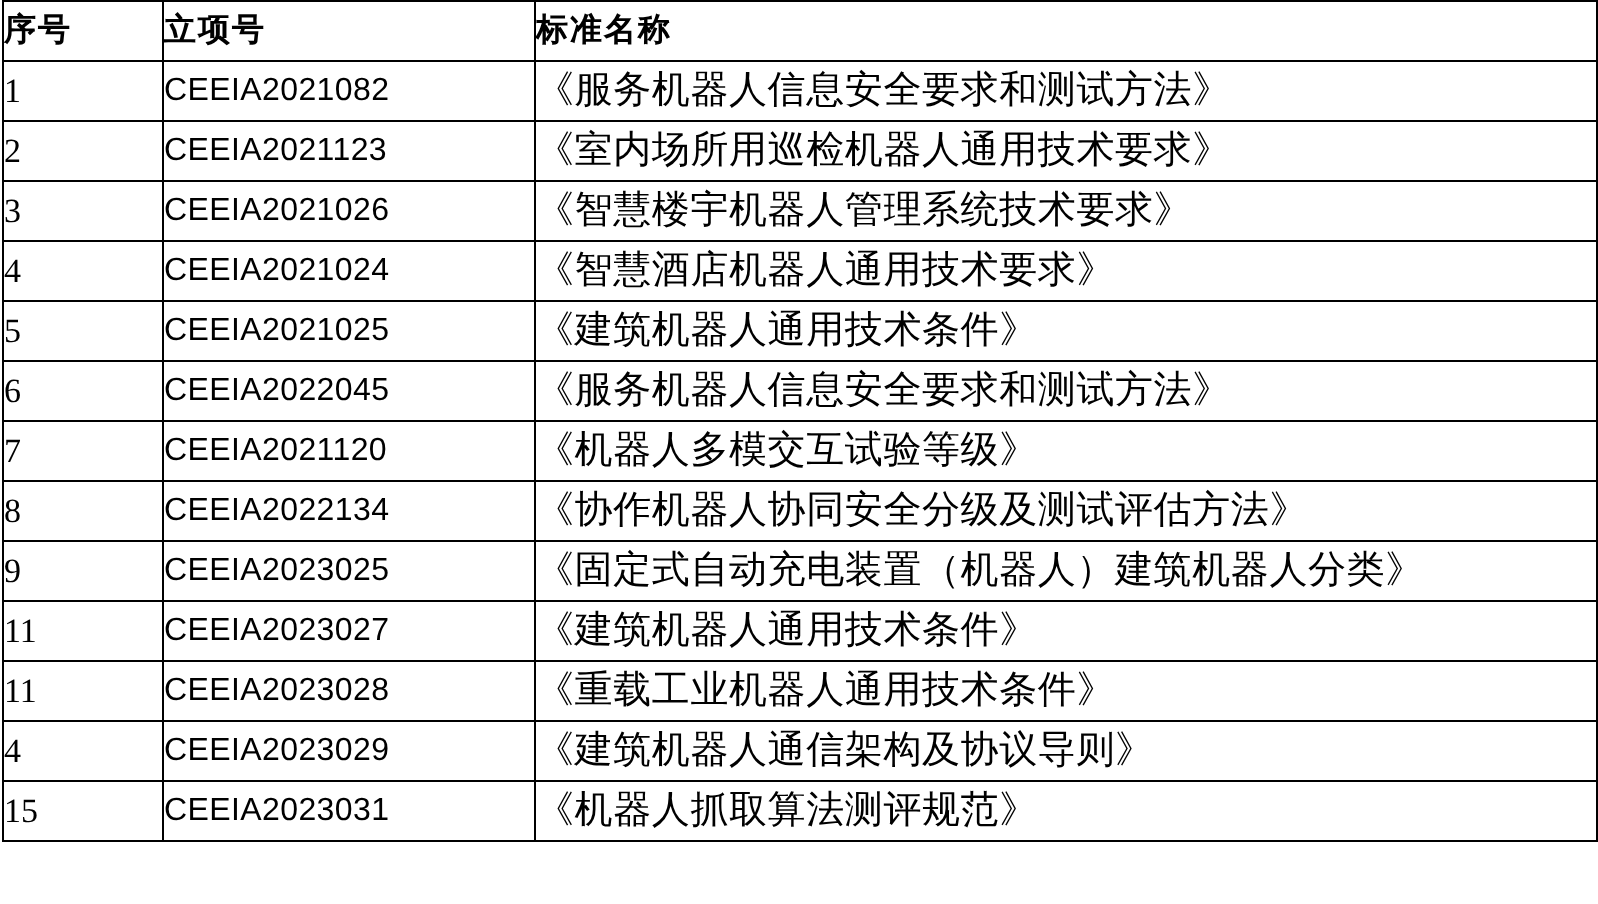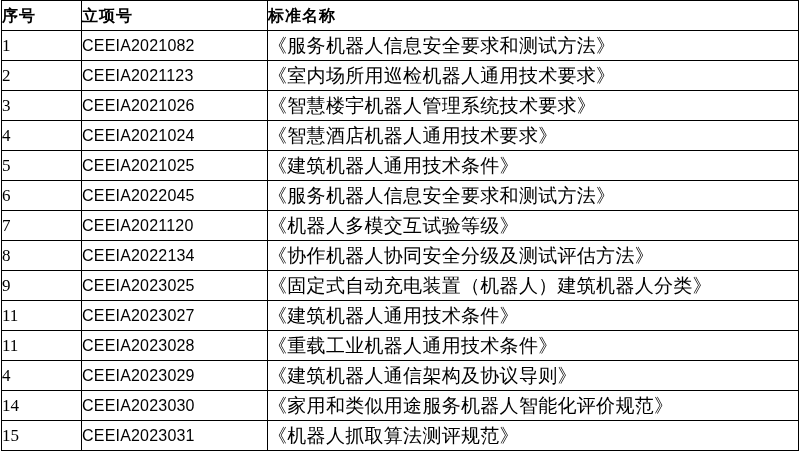--- a/index.html
+++ b/index.html
@@ -134,24 +134,19 @@
         <td class="seq-cell">11</td>
         <td class="proj-cell">CEEIA2023028</td>
         <td class="name-cell">《重载工业机器人通用技术条件》</td>
       </tr>
       <tr>
         <td class="seq-cell">4</td>
         <td class="proj-cell">CEEIA2023029</td>
         <td class="name-cell">《建筑机器人通信架构及协议导则》</td>
       </tr>
       <tr>
-        <td class="seq-cell">14</td>
-        <td class="proj-cell">CEEIA2023030</td>
-        <td class="name-cell">《家用和类似用途服务机器人智能化评价规范》</td>
-      </tr>
-      <tr>
         <td class="seq-cell">15</td>
         <td class="proj-cell">CEEIA2023031</td>
         <td class="name-cell">《机器人抓取算法测评规范》</td>
       </tr>
     </tbody>
   </table>
 </div>
 
 </body></html>

